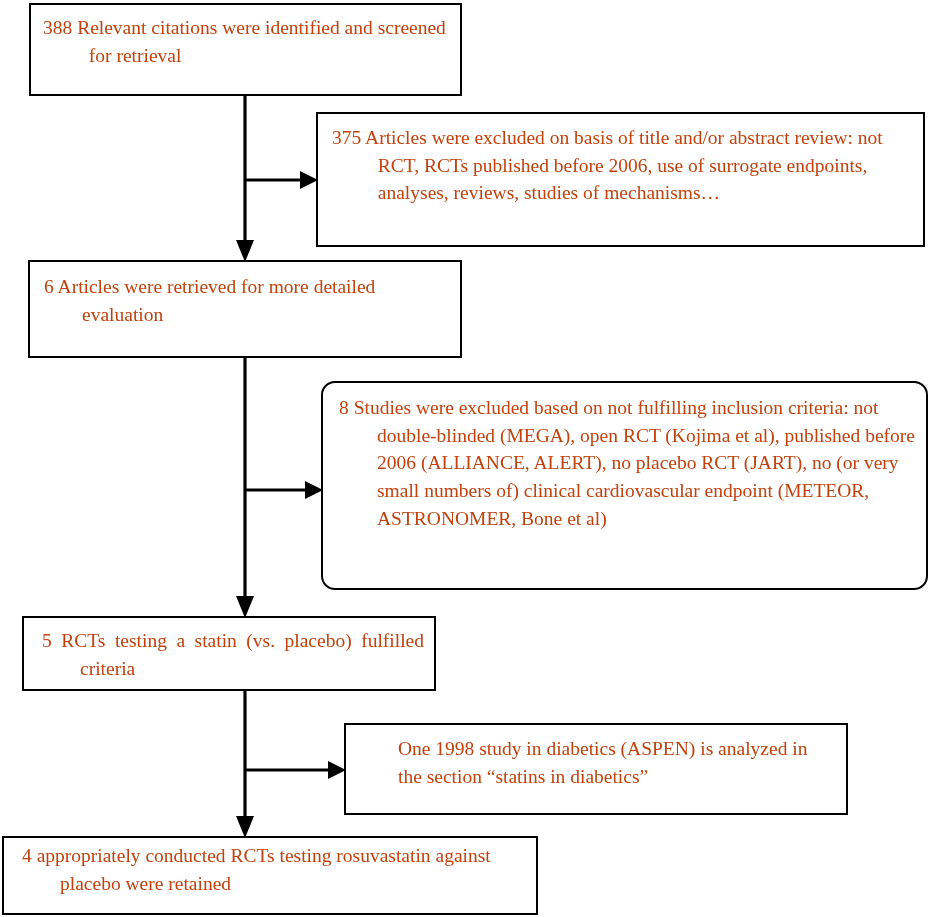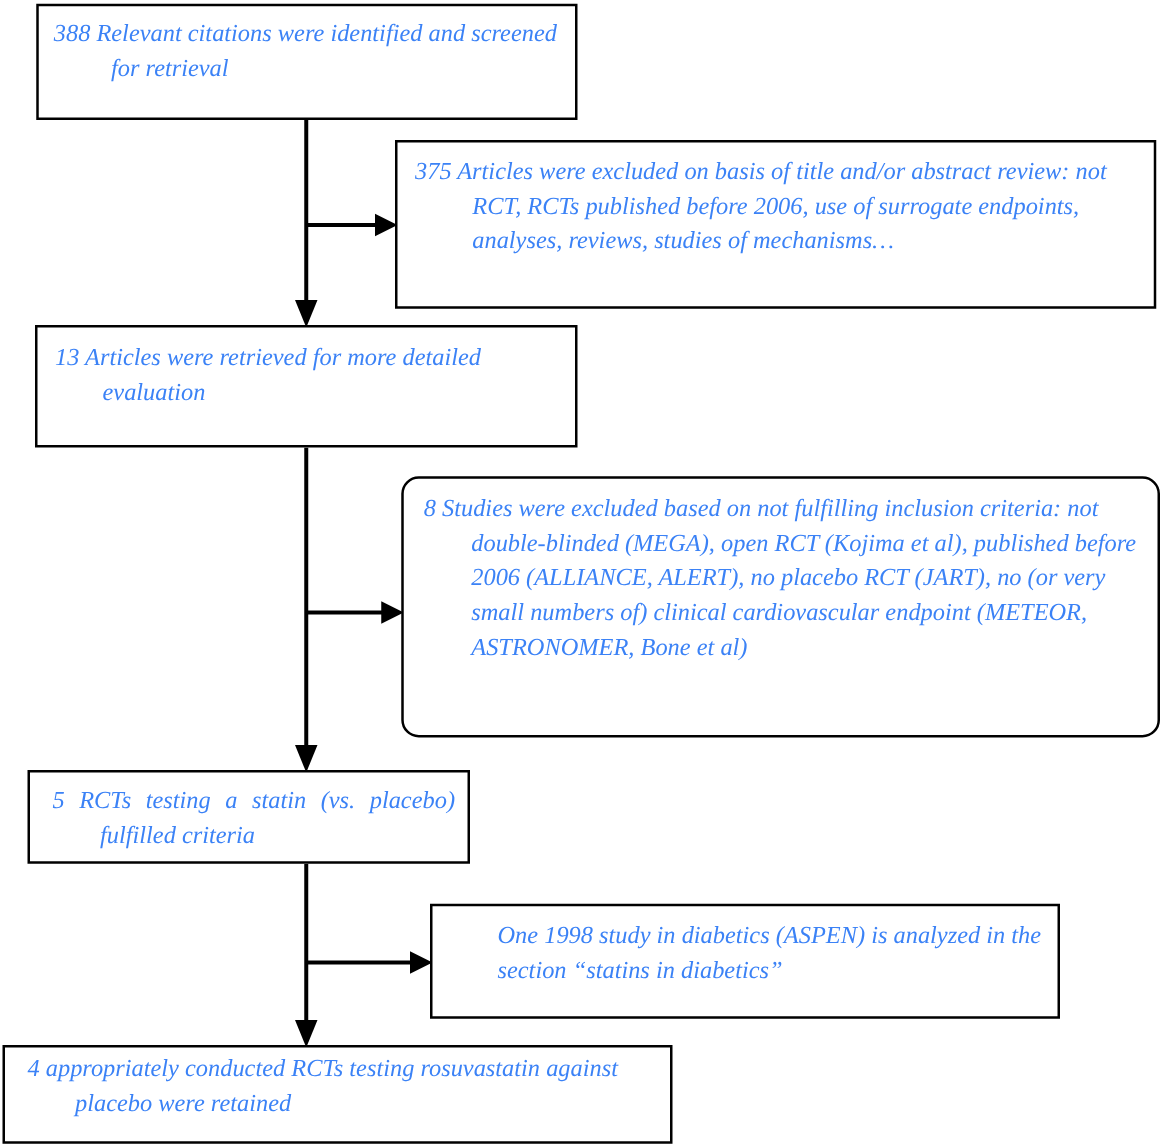--- a/index.html
+++ b/index.html
@@ -19,22 +19,21 @@
     background: #ffffff;
     overflow: hidden;
   }
   .flow-box {
     position: absolute;
     box-sizing: border-box;
     border: 2px solid #000000;
     background: #ffffff;
     font-size: 19.5px;
     line-height: 1.42;
-    color: #3b82f6;
-    font-style: italic;
+    color: #c2410c;
   }
   .box-text {
     display: block;
     white-space: pre-line;
     text-indent: 0;
   }
   
   .hang {
     padding-left: 2.35em;
     text-indent: -2.35em;
@@ -46,21 +45,21 @@
   .no-hang {
     padding-left: 0;
     text-indent: 0;
   }
 
   
   #box-identified   { left: 29px;  top: 3px;   width: 433px; height: 93px;  padding: 9px 12px 0 12px; }
   #box-excluded-title { left: 316px; top: 112px; width: 609px; height: 135px; padding: 10px 10px 0 14px; }
   #box-retrieved    { left: 28px;  top: 260px; width: 434px; height: 98px;  padding: 11px 12px 0 14px; }
   #box-excluded-criteria { left: 321px; top: 381px; width: 607px; height: 209px; padding: 11px 10px 0 16px; border-radius: 14px; }
-  #box-rcts-five    { left: 22px;  top: 616px; width: 354px; height: 75px;  padding: 9px 10px 0 18px; }
+  #box-rcts-five    { left: 22px;  top: 616px; width: 414px; height: 75px;  padding: 9px 10px 0 18px; }
   #box-aspen        { left: 344px; top: 723px; width: 504px; height: 92px;  padding: 10px 10px 0 52px; }
   #box-rcts-four    { left: 2px;   top: 836px; width: 536px; height: 79px;  padding: 4px 10px 0 18px; }
 
   
   #box-rcts-five .box-text { text-align: justify; text-align-last: left; }
 
   
   #connectors {
     position: absolute;
     left: 0;
@@ -112,21 +111,21 @@
 
   <div class="flow-box" id="box-identified">
     <span class="box-text hang">388 Relevant citations were identified and screened for retrieval</span>
   </div>
 
   <div class="flow-box" id="box-excluded-title">
     <span class="box-text hang">375 Articles were excluded on basis of title and/or abstract review: not RCT, RCTs published before 2006, use of surrogate endpoints, analyses, reviews, studies of mechanisms…</span>
   </div>
 
   <div class="flow-box" id="box-retrieved">
-    <span class="box-text hang-sm">13   Articles were retrieved for more detailed evaluation</span>
+    <span class="box-text hang-sm">6   Articles were retrieved for more detailed evaluation</span>
   </div>
 
   <div class="flow-box" id="box-excluded-criteria">
     <span class="box-text hang-sm">8     Studies were excluded based on not fulfilling inclusion criteria: not double-blinded (MEGA), open RCT (Kojima et al), published before 2006 (ALLIANCE, ALERT), no placebo RCT (JART), no (or very small numbers of) clinical cardiovascular endpoint (METEOR, ASTRONOMER, Bone et al)</span>
   </div>
 
   <div class="flow-box" id="box-rcts-five">
     <span class="box-text hang-sm">5     RCTs testing a statin (vs. placebo) fulfilled criteria</span>
   </div>
 

